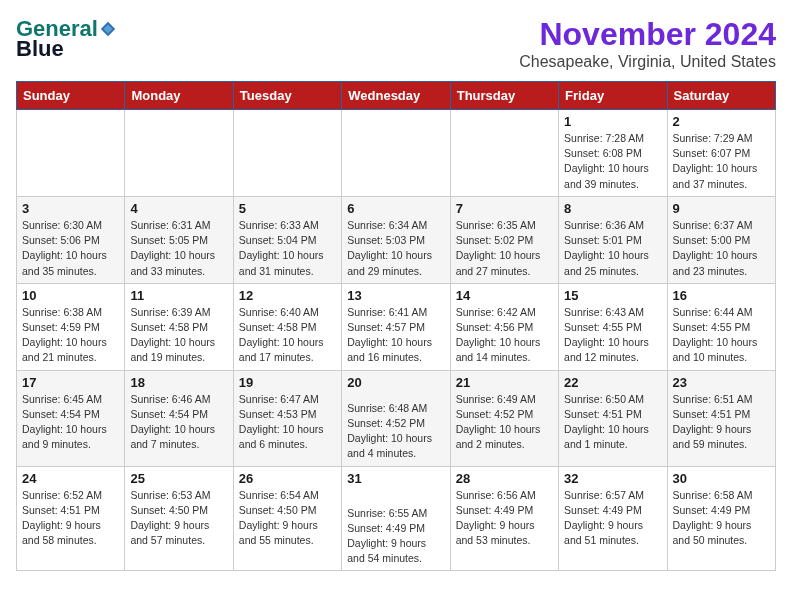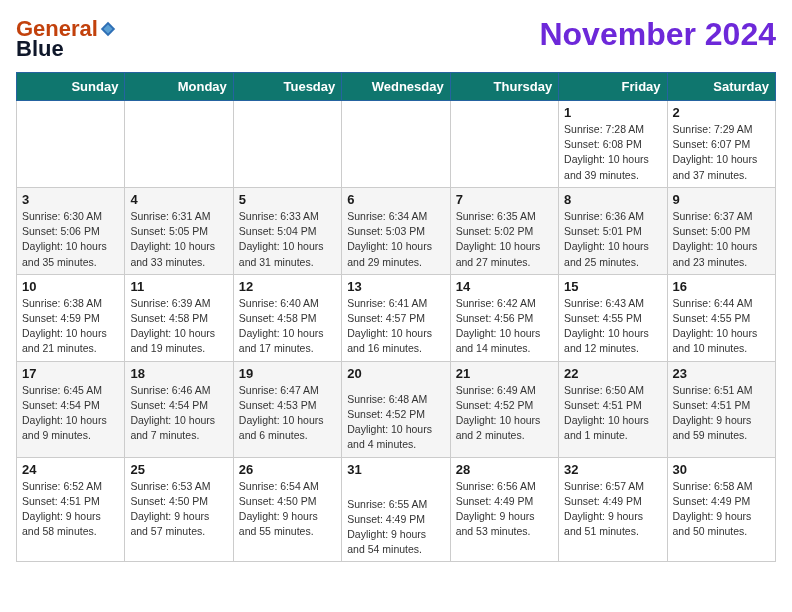--- a/index.html
+++ b/index.html
@@ -21,21 +21,21 @@
       flex-direction: column;
       align-items: flex-start;
     }
     .logo-text {
       font-size: 22px;
       font-weight: bold;
       color: #1a1a1a;
       display: flex;
       align-items: center;
     }
-    .logo-general { color: #c2410c; }
+    .logo-general { color: #0f766e; }
     .logo-icon {
       width: 18px;
       height: 18px;
       margin-left: 1px;
     }
     .title-block {
       text-align: right;
     }
     .month-title {
       font-size: 32px;
@@ -45,23 +45,23 @@
     .location {
       font-size: 16px;
       color: #444;
     }
     .calendar {
       width: 100%;
       border-collapse: collapse;
       border: 1px solid #ccc;
     }
     .calendar th {
-      background: #0f766e;
+      background: #b91c1c;
       color: #fff;
-      text-align: right;
+      text-align: left;
       padding: 6px 6px;
       font-size: 13px;
       font-weight: bold;
       border: 1px solid #2563a0;
     }
     .calendar td {
       vertical-align: top;
       border: 1px solid #ccc;
       padding: 4px 5px;
       font-size: 11px;
@@ -97,20 +97,21 @@
       <span class="logo-general">General</span>
       <svg class="logo-icon" viewBox="0 0 20 20">
         <polygon points="10,2 18,10 10,18 2,10" fill="#2e6fb5"></polygon>
         <polygon points="10,5 15,10 10,15 5,10" fill="#5a9fd4"></polygon>
       </svg>
     </div>
     <span style="color:#0f172a;font-size:22px;font-weight:bold;margin-top:-6px;">Blue</span>
   </div>
   <div class="title-block">
     <div class="month-title">November 2024</div>
+    <div class="location">Chesapeake, Virginia, United States</div>
   </div>
 </div>
 
 <table class="calendar">
   <thead>
     <tr>
     <th>Sunday</th>
         <th>Monday</th>
         <th>Tuesday</th>
         <th>Wednesday</th>

